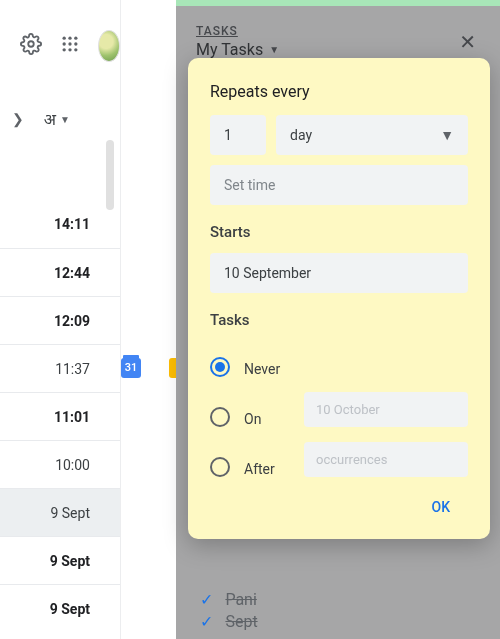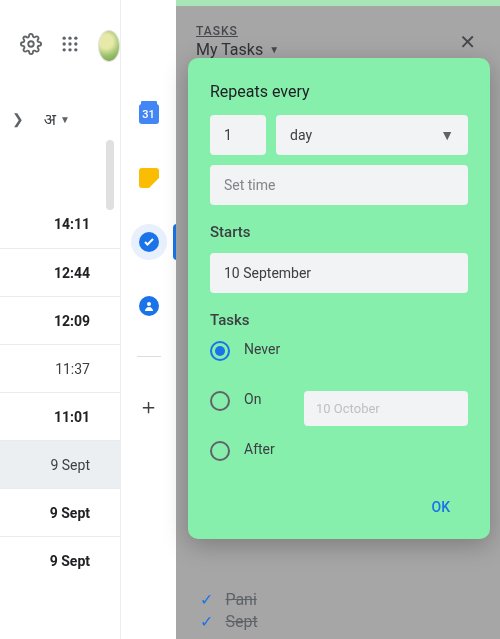--- a/index.html
+++ b/index.html
@@ -20,21 +20,21 @@
 
     .scroll-indicator { position: absolute; left: 106px; top: 140px; width: 8px; height: 70px; background: #c1c1c1; border-radius: 4px; opacity: 0.5;}
 
     .time-list { position: absolute; left: 0; top: 200px; width: 120px; }
     .time-row { display: flex; justify-content: flex-end; align-items: center; padding: 0 30px; height: 48px; border-top: 1px solid #e8eaed; font-size: 14px; }
     .time-row:first-child { border-top: none;}
     .time-row.sel { background: #eceff1; }
     .time-row .bold { font-weight: 700; color: #202124;}
     .time-row .norm { font-weight: 400; color: #3c4043; }
 
-    .sidebar { position: absolute; left: 120px; top: 0; width: 56px; height: 100%; background: #fff; border-left: 1px solid #ecedef; display: flex; flex-direction: column; align-items: center; padding-top: 96px; gap: 28px; }
+    .sidebar { position: absolute; left: 120px; top: 0; width: 56px; height: 100%; background: #fff; border-left: 1px solid #ecedef; display: flex; flex-direction: row; align-items: center; padding-top: 96px; gap: 28px; }
     .side-btn { width: 36px; height: 36px; border-radius: 50%; display: flex; align-items: center; justify-content: center; font-size: 18px; position: relative;}
     .calendar-icon { background: #4285f4; color: #fff; width: 20px; height: 20px; border-radius: 3px; display:flex; align-items:center; justify-content:center; font-size:11px; font-weight:500; position: relative;}
     .calendar-icon::before { content:''; position:absolute; top:-3px; left:2px; right:2px; height:4px; background:#4285f4; border-radius:1px;}
     .keep-icon { background: #fbbc04; width: 20px; height: 20px; border-radius: 3px; position: relative;}
     .keep-icon::after { content:''; position: absolute; right:0; bottom:0; border: 5px solid transparent; border-right-color: #fff; border-bottom-color: #fff;}
     .tasks-icon-wrap { background: #e8f0fe; }
     .tasks-icon { width: 20px; height: 20px; background: #1a73e8; border-radius: 50%; display:flex; align-items:center; justify-content:center; color:#fff;}
     .active-ind { position: absolute; right: -10px; width: 4px; height: 36px; background: #1a73e8; border-radius: 4px 0 0 4px;}
     .contacts-icon { width: 20px; height: 20px; background: #1a73e8; border-radius: 50%; display:flex; align-items:center; justify-content:center; color:#fff;}
     .side-divider { width: 24px; height: 1px; background: #dadce0; margin: 4px 0;}
@@ -50,31 +50,31 @@
     .task-row-bg { position: absolute; left: 20px; top: 66px; display: flex; gap:10px; align-items:center; color: #5f6368;}
     .drag-dots { opacity: 0.4; letter-spacing: -1px;}
 
     .scrim { position: absolute; left: 176px; top: 6px; right: 0; bottom: 0; background: rgba(32,33,36,0.4); }
 
     .completed-task { position: absolute; bottom: 30px; left: 200px; display: flex; align-items:center; gap: 12px; color: #5f6368;}
     .completed-task .check { color: #1a73e8;}
     .completed-task .txt { text-decoration: line-through;}
     .completed-task2 { bottom: 8px;}
 
-    .dialog { position: absolute; left: 188px; top: 58px; right: 10px; background: #86efac; border-radius: 10px; box-shadow: 0 6px 24px rgba(0,0,0,0.25); padding: 24px 22px 16px 22px; }
+    .dialog { position: absolute; left: 188px; top: 58px; right: 10px; background: #fef9c3; border-radius: 10px; box-shadow: 0 6px 24px rgba(0,0,0,0.25); padding: 24px 22px 16px 22px; }
     .dlg-h { font-size: 16px; color: #202124; margin-bottom: 14px;}
     .row { display: flex; gap: 10px; margin-bottom: 10px;}
     .field { background: #f1f3f4; border-radius: 4px; padding: 12px 14px; font-size: 14px; color: #3c4043; display:flex; align-items:center; }
     .num-field { width: 56px;}
     .unit-field { flex: 1; justify-content: space-between;}
     .settime { width: 100%; color: #80868b; cursor: text;}
     .starts-field { width: 100%;}
     .dlg-h2 { font-size: 15px; color: #3c4043; margin: 18px 0 12px 0; font-weight: 500;}
 
-    .radio-row { display: flex; align-items: flex-start; gap: 14px; margin-bottom: 14px; min-height: 36px;}
+    .radio-row { display: flex; align-items: flex-end; gap: 14px; margin-bottom: 14px; min-height: 36px;}
     .radio { width: 20px; height: 20px; border-radius: 50%; border: 2px solid #5f6368; display:flex; align-items:center; justify-content:center; flex-shrink:0;}
     .radio.checked { border-color: #1a73e8;}
     .radio.checked::after { content:''; width:10px; height:10px; background:#1a73e8; border-radius:50%;}
     .radio-label { font-size: 14px; color: #3c4043; min-width: 46px;}
     .disabled-field { background: #f1f3f4; color: #bdc1c6; padding: 10px 12px; border-radius: 4px; font-size: 13px; flex:1;}
     .disabled-field.small { width: 50px; flex: 0 0 50px; text-align:left;}
     .occ-field { flex:1; display:flex; gap:8px; align-items:center;}
 
     .btn-row { display: flex; justify-content: flex-end; gap: 6px; margin-top: 12px;}
     .btn { padding: 8px 18px; font-size: 14px; font-weight: 500; border-radius: 4px; background:transparent; border:none;}
@@ -130,20 +130,23 @@
       </div>
       <div class="time-row">
         <span class="bold">12:09</span>
       </div>
       <div class="time-row">
         <span class="norm">11:37</span>
       </div>
       <div class="time-row">
         <span class="bold">11:01</span>
       </div>
+      <div class="time-row">
+        <span class="norm">10:00</span>
+      </div>
       <div class="time-row sel">
         <span class="norm">9 Sept</span>
       </div>
       <div class="time-row">
         <span class="bold">9 Sept</span>
       </div>
       <div class="time-row">
         <span class="bold">9 Sept</span>
       </div>
     </div>
@@ -235,19 +238,20 @@
   <div class="radio-row">
     <div class="radio"></div>
     <div class="radio-label">On</div>
     <div class="disabled-field">10 October</div>
   </div>
 
   <div class="radio-row">
     <div class="radio"></div>
     <div class="radio-label">After</div>
     <div class="occ-field">
+      <div class="disabled-field">occurrences</div>
     </div>
   </div>
 
   <div class="btn-row">
     <button class="btn ok">OK</button>
   </div>
 </div>
 
 </body></html>

